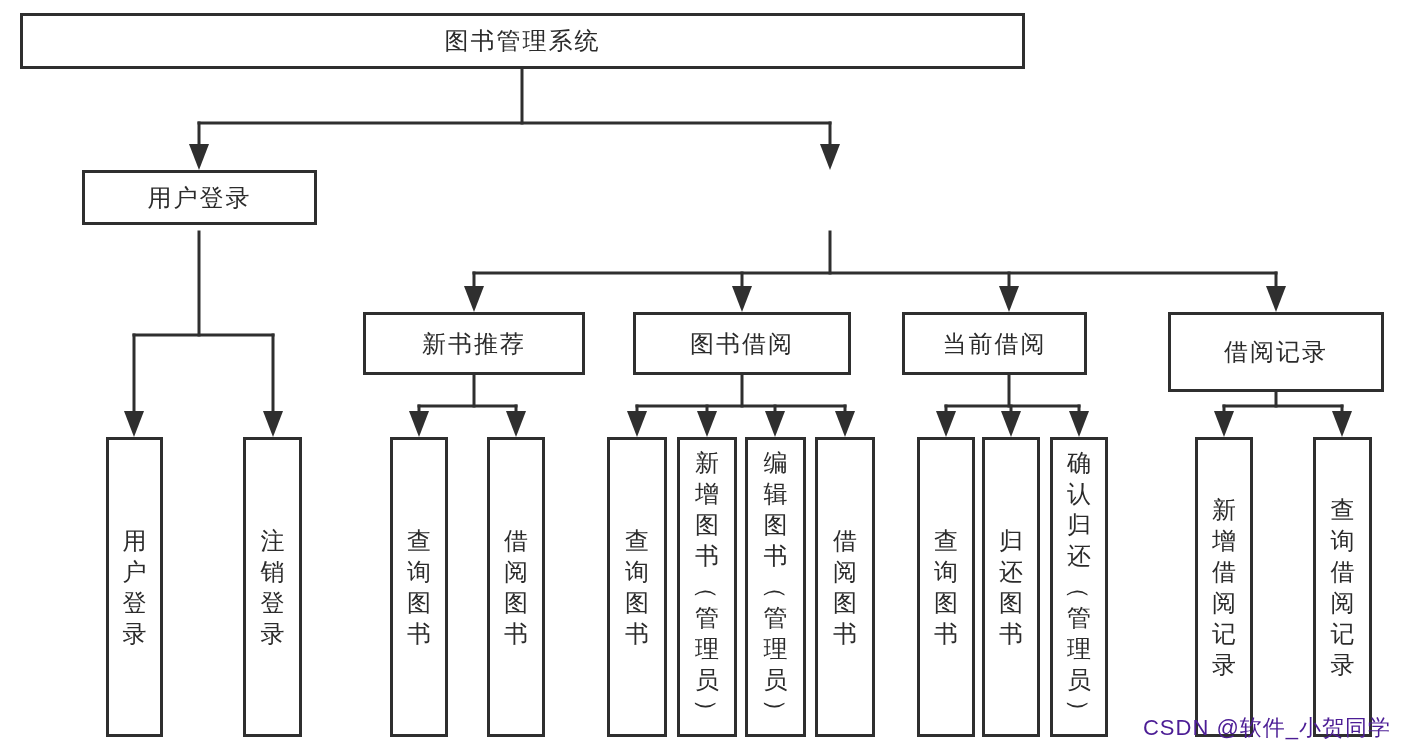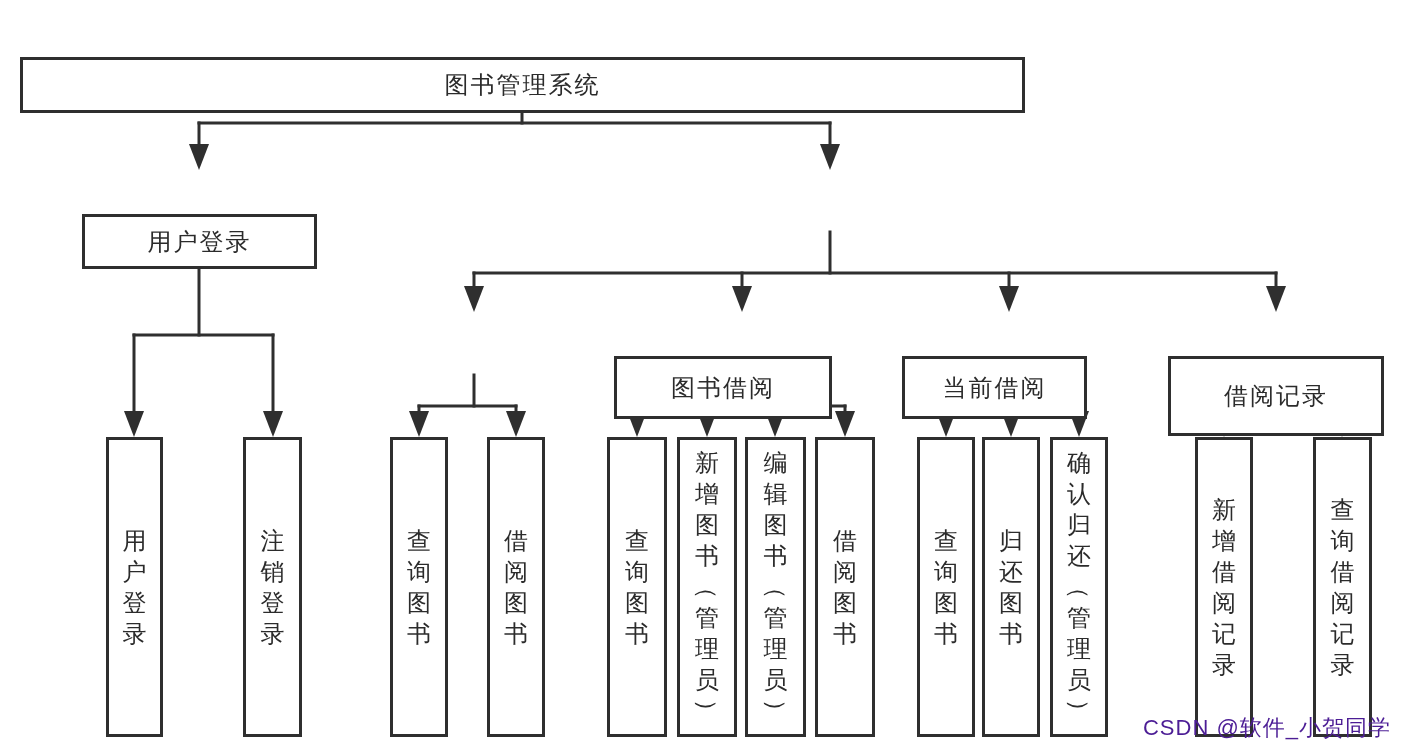--- a/index.html
+++ b/index.html
@@ -16,21 +16,20 @@
     position:absolute;
     z-index:2;
     background:#ffffff;
     border:3px solid #2f2f2f;
     box-sizing:border-box;
     display:flex;align-items:center;justify-content:center;
     font-size:24px;
     letter-spacing:2px;
     color:#2b2b2b;
     white-space:nowrap;
-    margin-top:44px;
   }
   .vbox{
     position:absolute;
     z-index:2;
     background:#ffffff;
     border:3px solid #2f2f2f;
     box-sizing:border-box;
     display:flex;align-items:center;justify-content:center;
   }
   .vtext{
@@ -110,21 +109,22 @@
       <polygon points="1001,411 1021,411 1011,437" fill="#2f2f2f"></polygon>
       <polygon points="1069,411 1089,411 1079,437" fill="#2f2f2f"></polygon>
       <polygon points="1214,411 1234,411 1224,437" fill="#2f2f2f"></polygon>
       <polygon points="1332,411 1352,411 1342,437" fill="#2f2f2f"></polygon>
     </svg>
 
   <div class="hbox" style="left:20px;top:13px;width:1005px;height:56px">图书管理系统</div>
 
   <div class="hbox" style="left:82px;top:170px;width:235px;height:55px">用户登录</div>
 
-  <div class="hbox" style="left:614px;top:312px;width:218px;height:63px">图书借阅</div>
+  <div class="hbox" style="left:363px;top:312px;width:222px;height:63px">新书推荐</div>
+  <div class="hbox" style="left:633px;top:312px;width:218px;height:63px">图书借阅</div>
   <div class="hbox" style="left:902px;top:312px;width:185px;height:63px">当前借阅</div>
   <div class="hbox" style="left:1168px;top:312px;width:216px;height:80px">借阅记录</div>
 
   <div class="vbox" style="left:106px;top:437px;width:57px;height:300px">
     <div class="vtext">
         <span>用</span>
         <span>户</span>
         <span>登</span>
         <span>录</span>
       </div>

